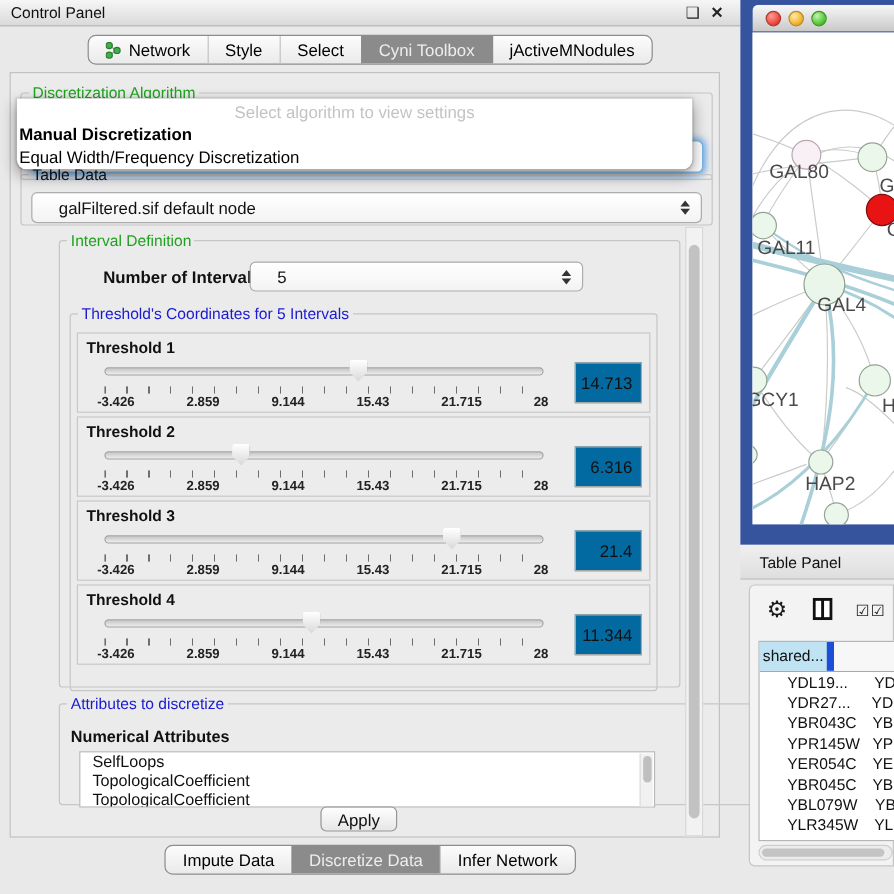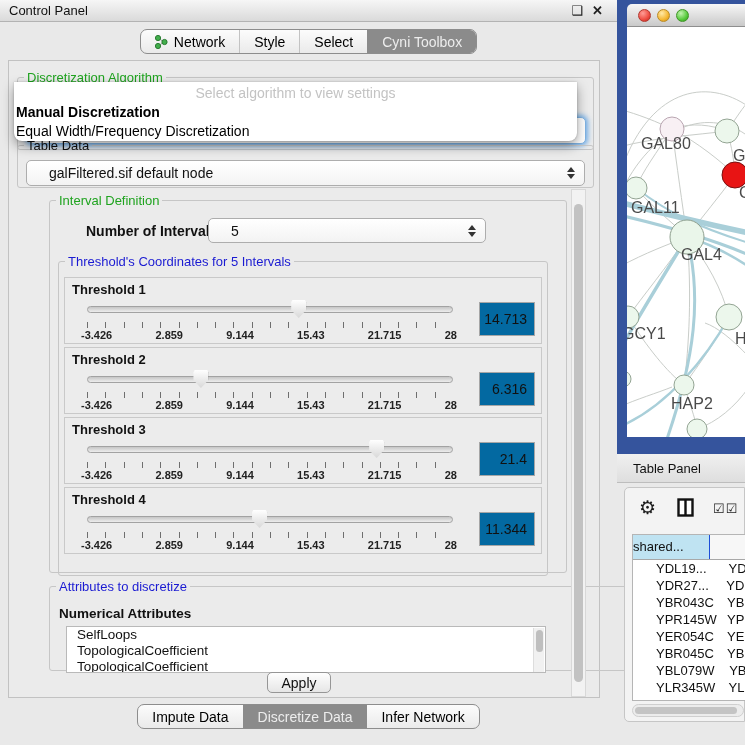--- a/index.html
+++ b/index.html
@@ -118,22 +118,22 @@
     font-size:13px; line-height:29px; padding-left:16px; }
   .tp { position:absolute; left:624px; top:487px; width:121px; height:235px;
     background:#f3f3f3; border:1px solid #c6c6c6; border-radius:5px 0 0 5px; }
   .tp-toolbar { position:absolute; left:0; top:0; width:100%; height:44px; }
   .gear { position:absolute; left:14px; top:8px; font-size:19px; color:#1a1a1a; }
   .cols-icon { position:absolute; left:52px; top:10px; }
   .checks { position:absolute; left:88px; top:13px; font-size:13px; color:#222; letter-spacing:1px; }
   .grid { position:absolute; left:7px; top:46px; width:130px; height:167px; background:#fff;
     border:1px solid #b5b5b5; overflow:hidden; font-size:13px; }
   .ghead { display:flex; height:25px; border-bottom:1px solid #a8a8a8; }
-  .ghead .h1 { width:77px; background:#bfe3f2; border-right:1px solid #1d4ed8;
-    line-height:24px; }
+  .ghead .h1 { width:62px; background:#bfe3f2; border-right:6px solid #1d4ed8;
+    text-align:center; line-height:24px; }
   .ghead .h2 { flex:1; background:#f7f7f7; text-align:right; padding-right:4px; line-height:24px; }
   .grow { display:flex; height:17px; line-height:17px; }
   .grow .c1 { width:77px; padding-left:6px;margin-left:17px; }
   .grow .c2 { flex:1; padding-left:8px; }
   .hscroll { position:absolute; left:7px; top:216px; width:112px; height:13px;
     background:#ececec; border:1px solid #cfcfcf; border-radius:7px; }
   .hscroll .th { position:absolute; left:2px; top:2px; width:102px; height:7px;
     background:#c4c4c4; border-radius:4px; }
 </style>
 </head>
@@ -162,20 +162,23 @@
         <span>Network</span>
       </div>
       <div class="tab">
           <span>Style</span>
         </div>
       <div class="tab">
           <span>Select</span>
         </div>
       <div class="tab sel">
           <span>Cyni Toolbox</span>
+        </div>
+      <div class="tab">
+          <span>jActiveMNodules</span>
         </div>
     </div>
   </div>
 
   <div class="main">
 
     <fieldset class="fs fs-algo">
       <legend class="green">Discretization Algorithm</legend>
       <div class="combo-focus">
         <span class="stepper">

